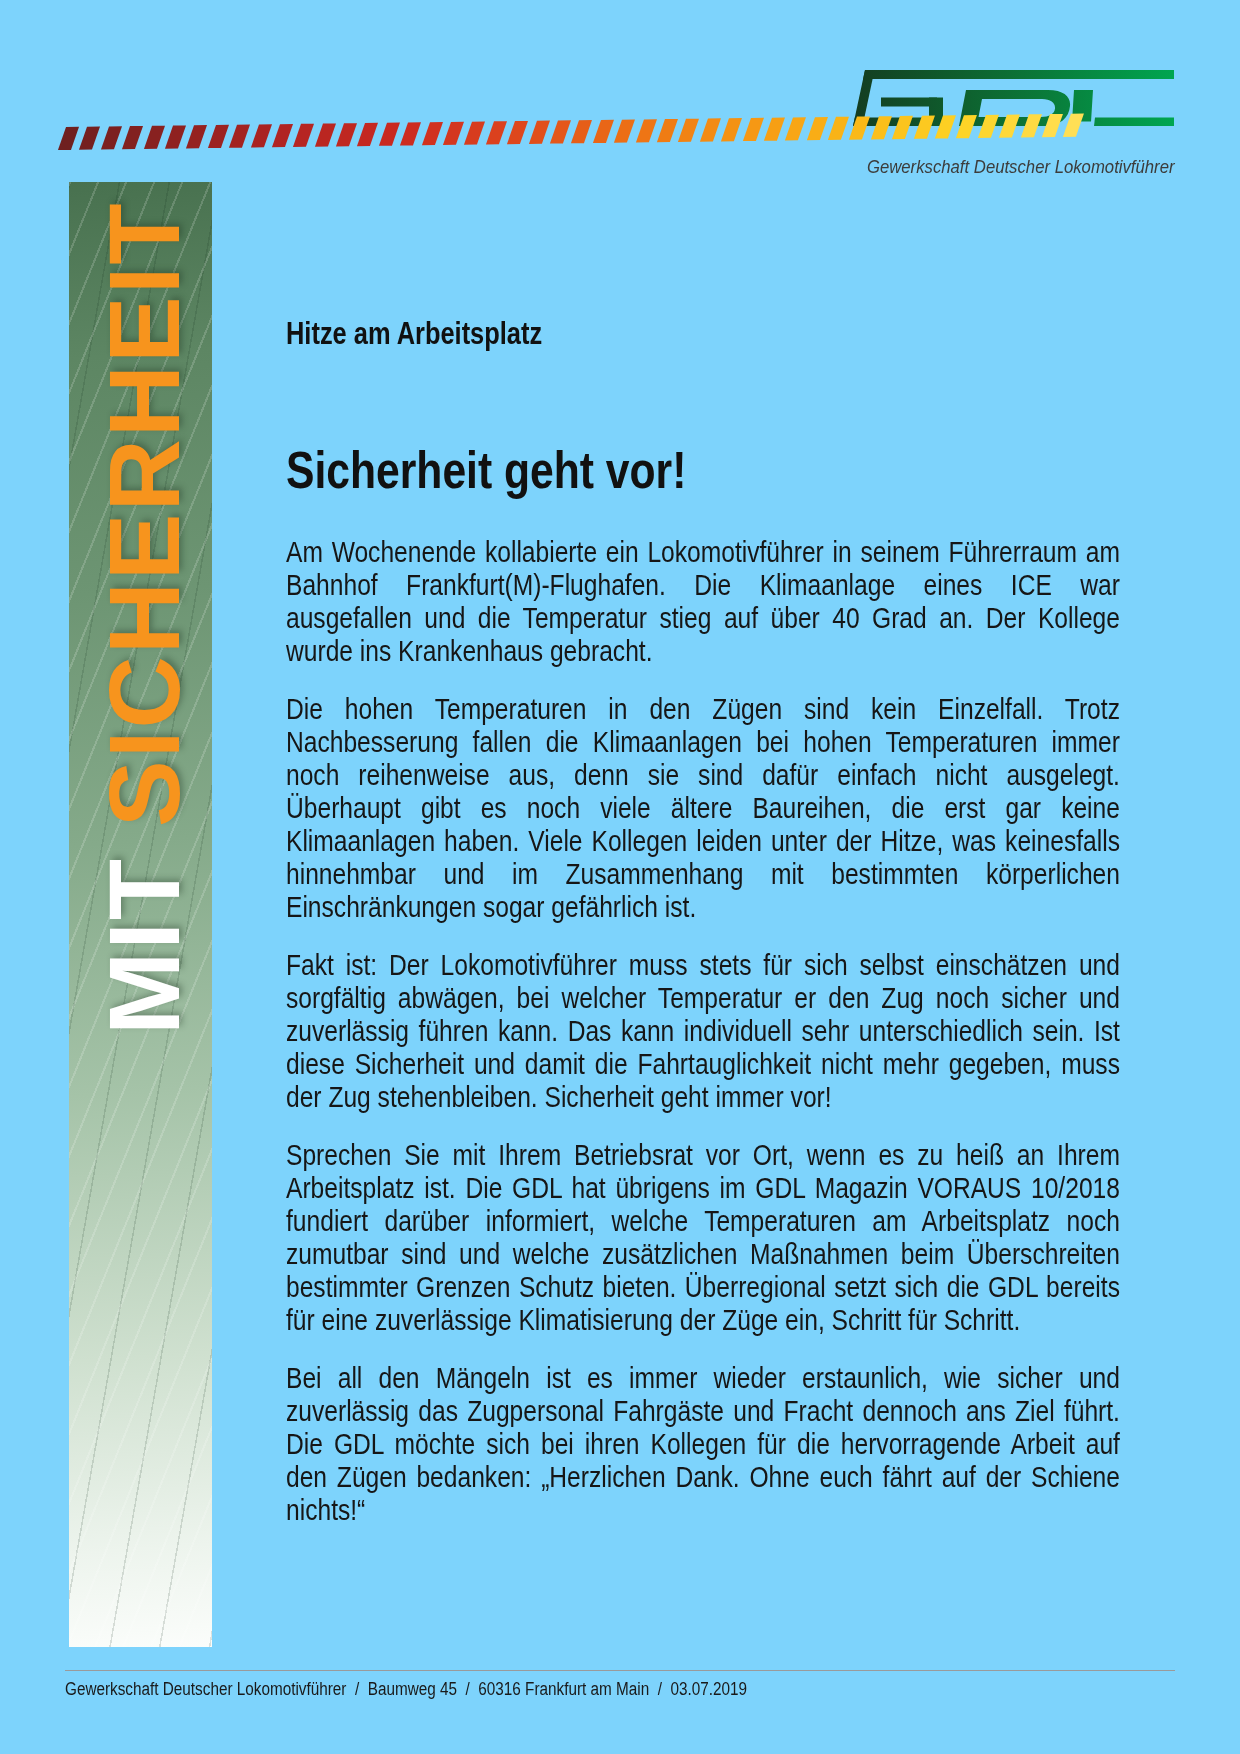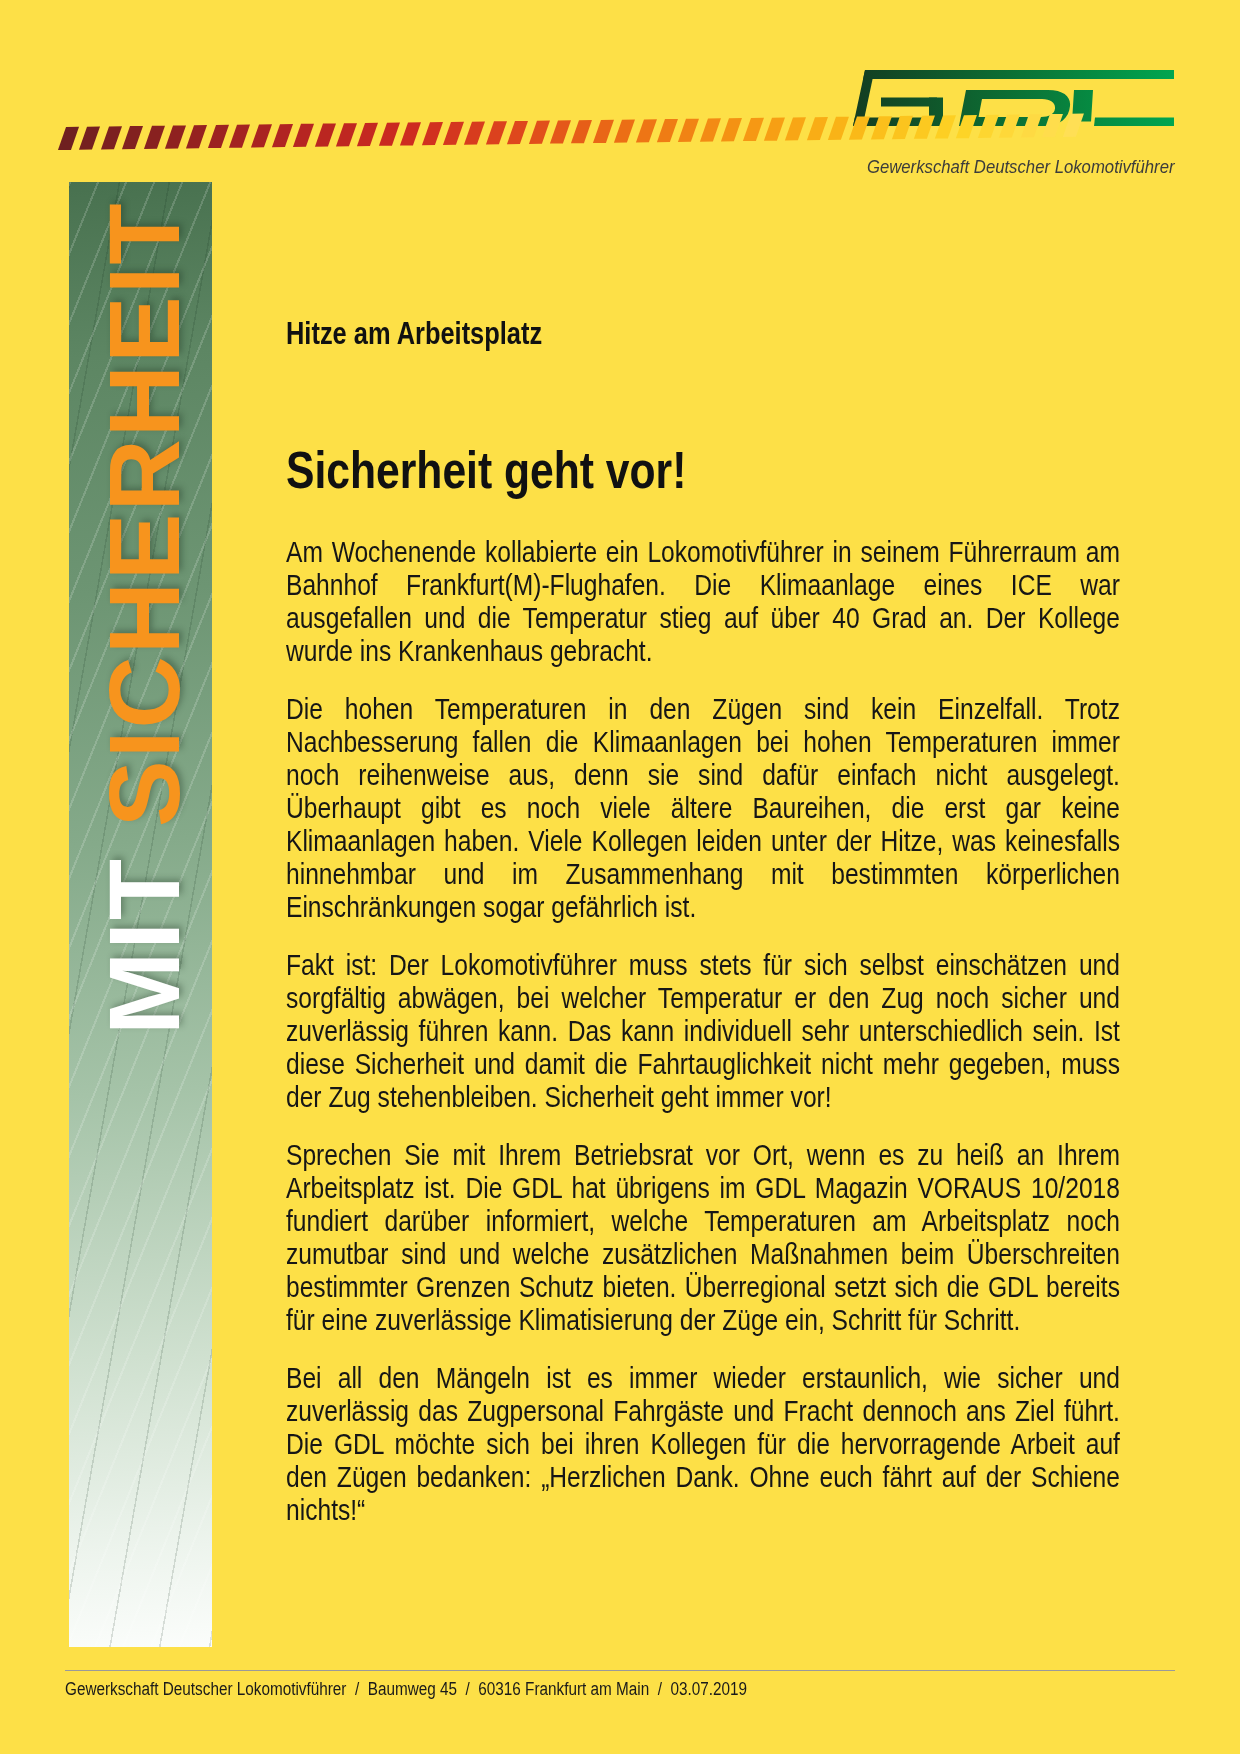--- a/index.html
+++ b/index.html
@@ -1,18 +1,18 @@
 <!DOCTYPE html>
 <html lang="de"><head>
 <meta charset="utf-8">
 <style>
   html,body{margin:0;padding:0;background:#e8e8e8;}
   .page{
     position:relative; width:1240px; height:1754px; margin:0 auto;
-    background:#fde047; overflow:hidden;
+    background:#7dd3fc; overflow:hidden;
     font-family:"Liberation Sans", sans-serif; color:#111;
   }
 
   
   .logo{ position:absolute; left:845px; top:60px; width:330px; height:75px; }
   .stripe-band{
     position:absolute; left:62px; top:127px; display:flex; gap:8.4px;
     transform:rotate(-0.75deg); transform-origin:left center;
   }
   .stripe{ width:13px; height:23px; transform:skewX(-20deg); }

